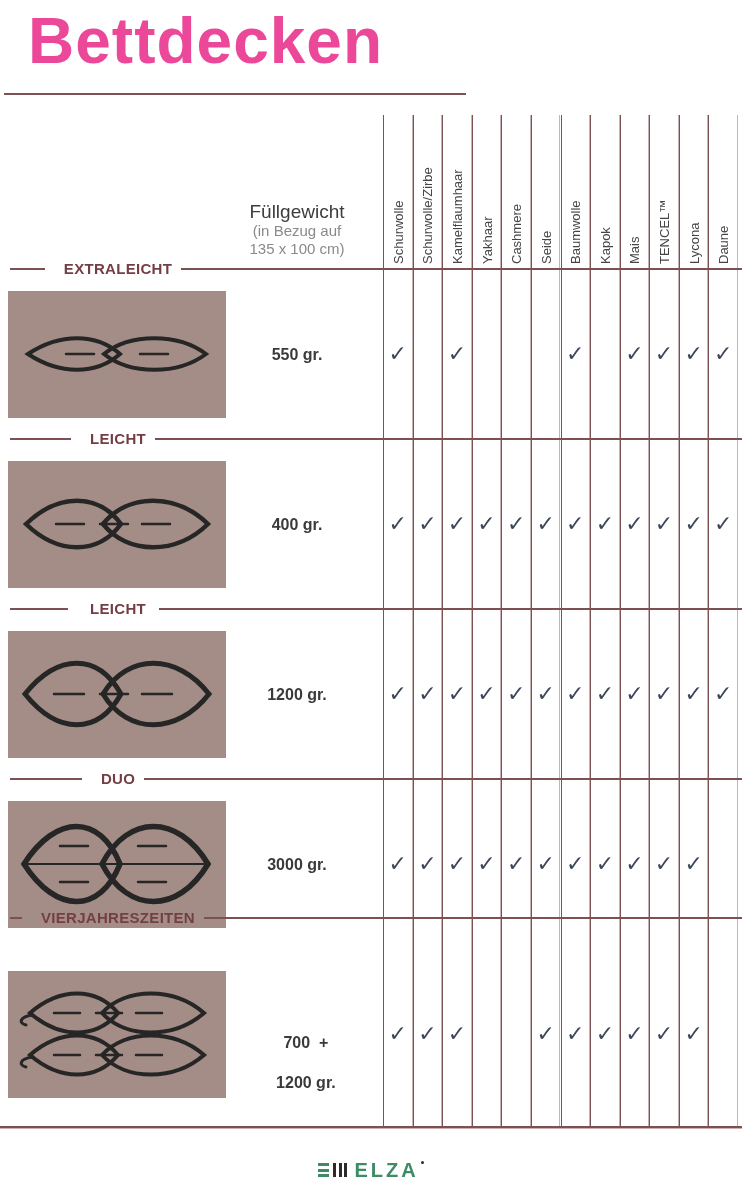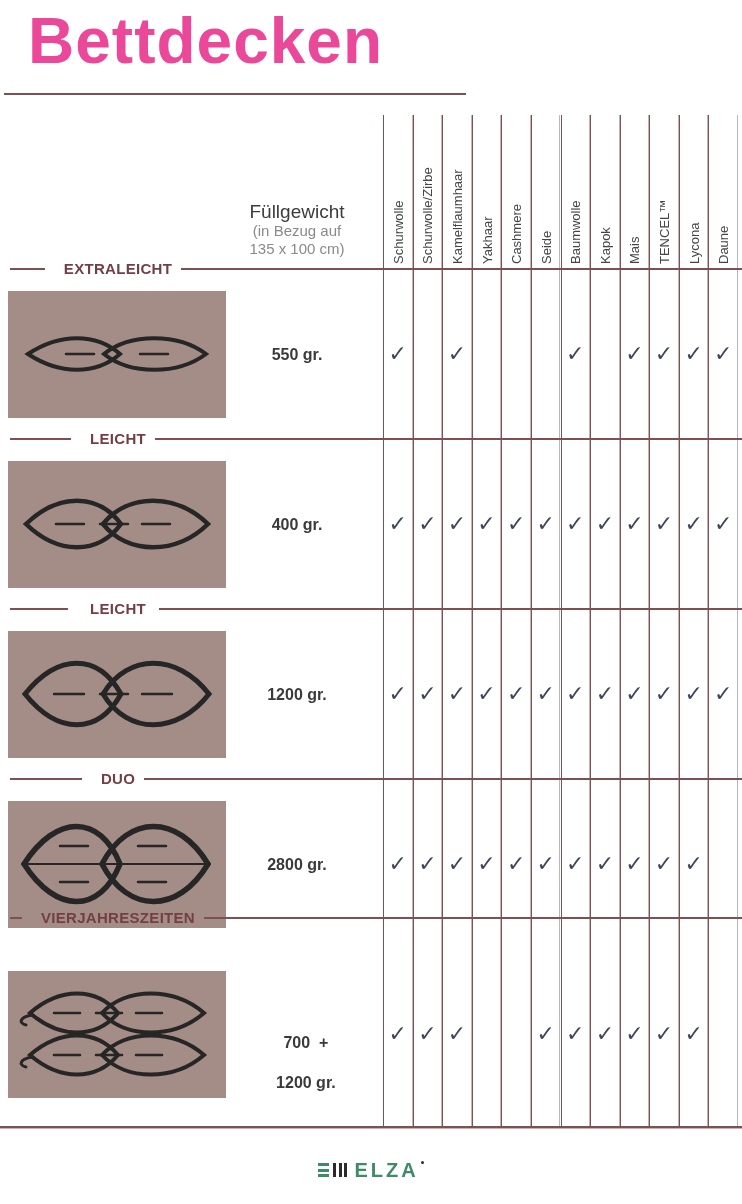--- a/index.html
+++ b/index.html
@@ -215,21 +215,21 @@
         <path d="M 16 63 H 200" stroke-width="2"></path>
         <g stroke-width="2.5">
           <path d="M 52 45 H 80"></path>
             <path d="M 130 45 H 158"></path>
           <path d="M 52 81 H 80"></path>
             <path d="M 130 81 H 158"></path>
         </g>
       </g>
     </svg>
   </div>
-  <div class="weight" style="top:855px">2800 gr.</div>
+  <div class="weight" style="top:855px">3000 gr.</div>
 
   <div class="section-label" style="top:909px">
     <i class="dash" style="width: 12px;"></i>
     <span class="lbl">VIERJAHRESZEITEN</span>
     <i class="hline" style="left: 194px;"></i>
   </div>
   <div class="swatch" style="top:971px">
     <svg viewBox="0 0 218 127">
       <g fill="none" stroke="#262626" stroke-width="4" stroke-linecap="round">
         <path d="M 22 42 C 52 16 88 16 110 42 C 88 68 52 68 22 42 Z"></path>

